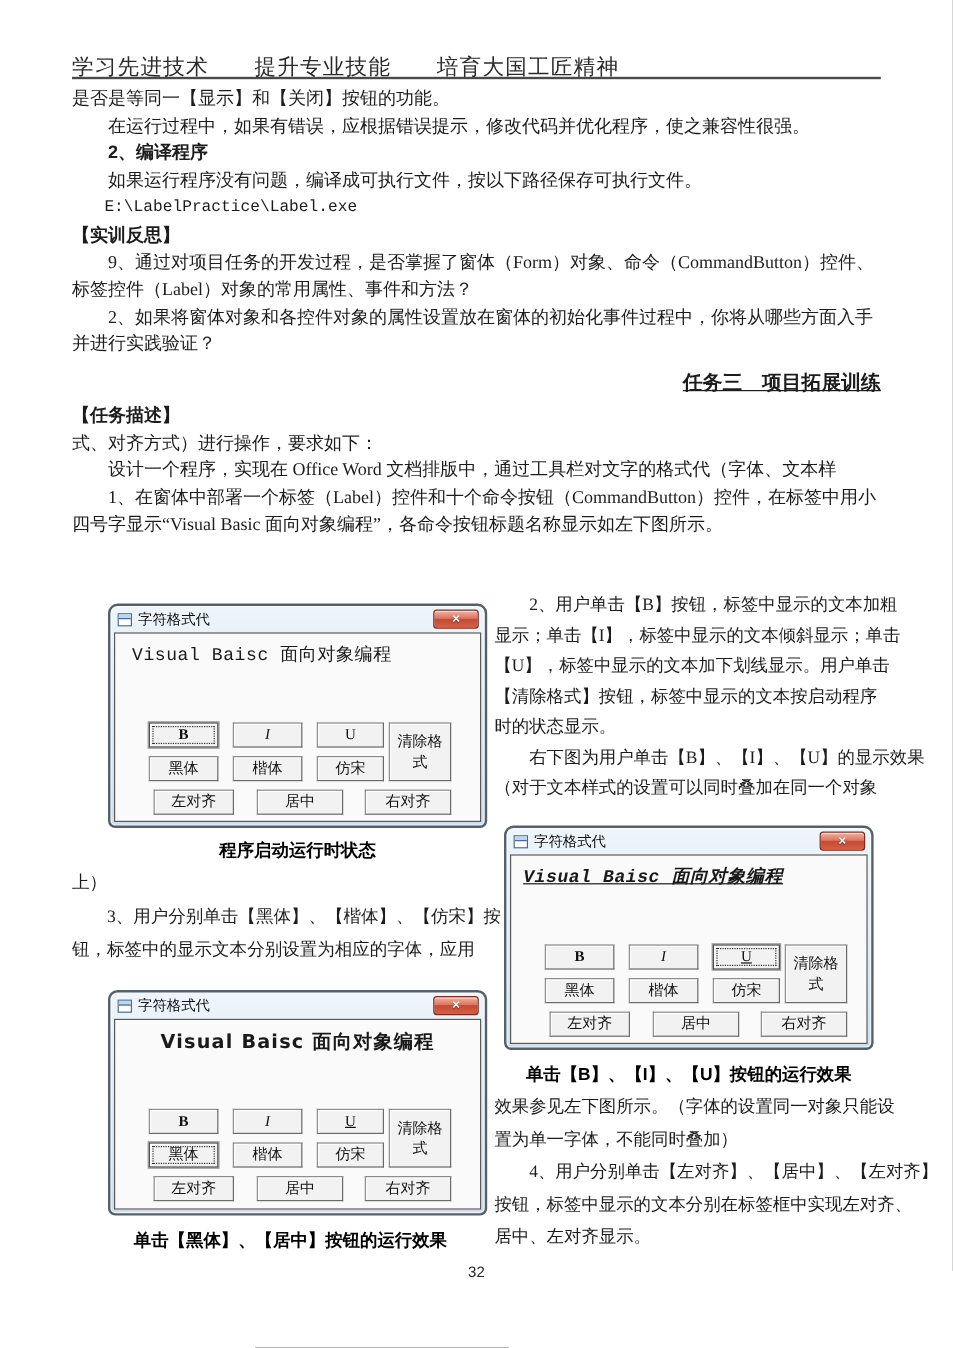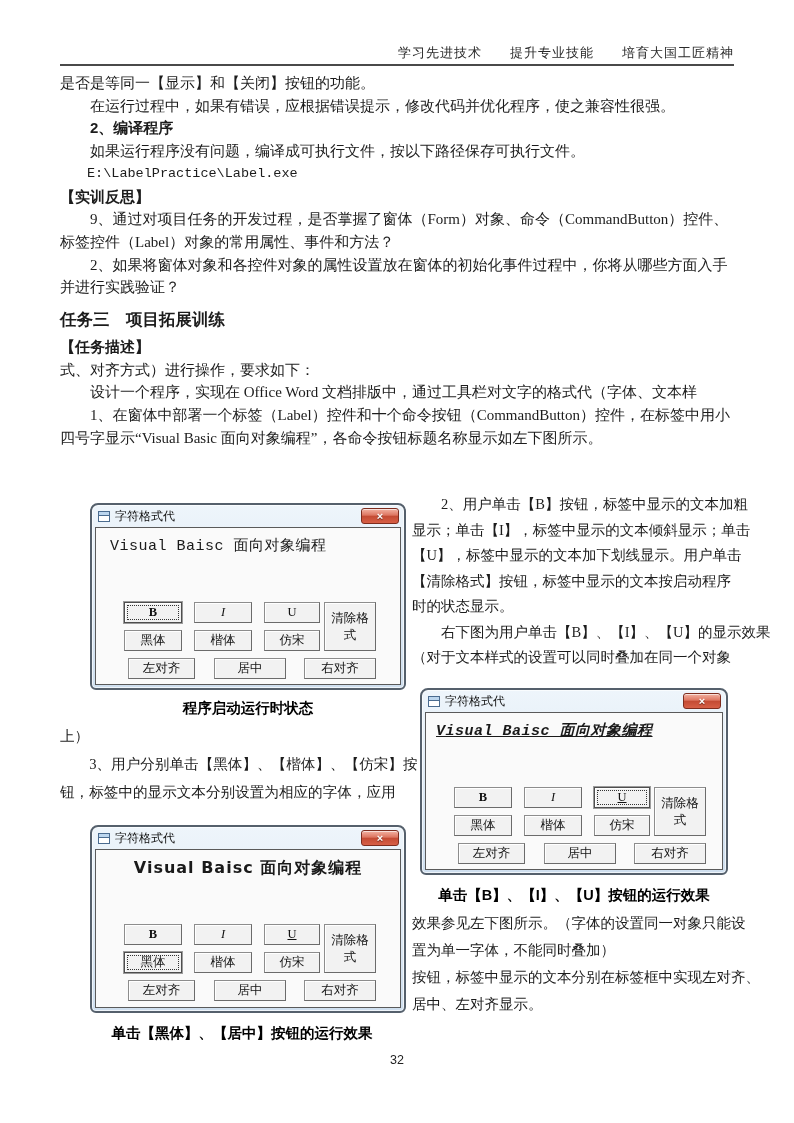--- a/index.html
+++ b/index.html
@@ -6,35 +6,35 @@
   html,body { background:#888; }
   .page {
     position:relative; width:794px; height:1123px; margin:0 auto;
     background:#ffffff; overflow:hidden;
     font-family:"Liberation Serif","DejaVu Serif",serif;
     color:#1c1c1c;
   }
   
   .hdr-motto {
     position:absolute; left:60px; top:44px; width:674px;
-    text-align:right; font-size:13px; color:#2a2a2a; letter-spacing:1px;
+    text-align:left; font-size:18px; color:#2a2a2a; letter-spacing:1px;
   }
   .hdr-rule {
     position:absolute; left:60px; top:64px; width:674px; height:0;
     border-top:2px solid #4a4a4a;
   }
   
   .doc-top { position:absolute; left:60px; top:72px; width:674px; }
   .line { font-size:15px; line-height:22.7px; white-space:nowrap; }
   .indent { text-indent:2em; }
   .bold-sans { font-family:"Liberation Sans","DejaVu Sans",sans-serif; font-weight:bold; }
   .mono { font-family:"Liberation Mono","DejaVu Sans Mono",monospace; font-size:13.5px; }
   .h-center {
-    text-align:left; font-size:16.5px; line-height:30px;
-    margin-top:5px; margin-bottom:2px;
+    text-align:right; font-size:16.5px; line-height:30px;
+    margin-top:5px; margin-bottom:2px;text-decoration:underline;
   }
   
   .col-block { position:absolute; }
   .col-line { font-size:14.5px; line-height:25.5px; white-space:nowrap; }
   .col-line-lh27 { font-size:14.5px; line-height:27px; white-space:nowrap; }
   .col-line-lh28 { font-size:14.6px; line-height:28px; white-space:nowrap; }
   
   .caption {
     position:absolute; text-align:center; font-weight:bold; font-size:14.5px;
     font-family:"Liberation Sans","DejaVu Sans",sans-serif; color:#000;
@@ -210,20 +210,21 @@
       <div class="vbbtn a1 r3">左对齐</div>
       <div class="vbbtn a2 r3">居中</div>
       <div class="vbbtn a3 r3">右对齐</div>
     </div>
   </div>
   <div class="caption" style="left:420px; top:886px; width:308px;">单击【B】、【I】、【U】按钮的运行效果</div>
 
   <div class="col-block" style="left:412px; top:910px; width:324px;">
     <div class="col-line-lh27">效果参见左下图所示。（字体的设置同一对象只能设</div>
     <div class="col-line-lh27">置为单一字体，不能同时叠加）</div>
+    <div class="col-line-lh27 indent">4、用户分别单击【左对齐】、【居中】、【左对齐】</div>
     <div class="col-line-lh27">按钮，标签中显示的文本分别在标签框中实现左对齐、</div>
     <div class="col-line-lh27">居中、左对齐显示。</div>
   </div>
 
   <div class="vbform f3">
     <div class="titlebar">
       <span class="form-icon"></span>
       <span class="title">字符格式代</span>
       <span class="close-btn">
           <span class="x-glyph">×</span>

